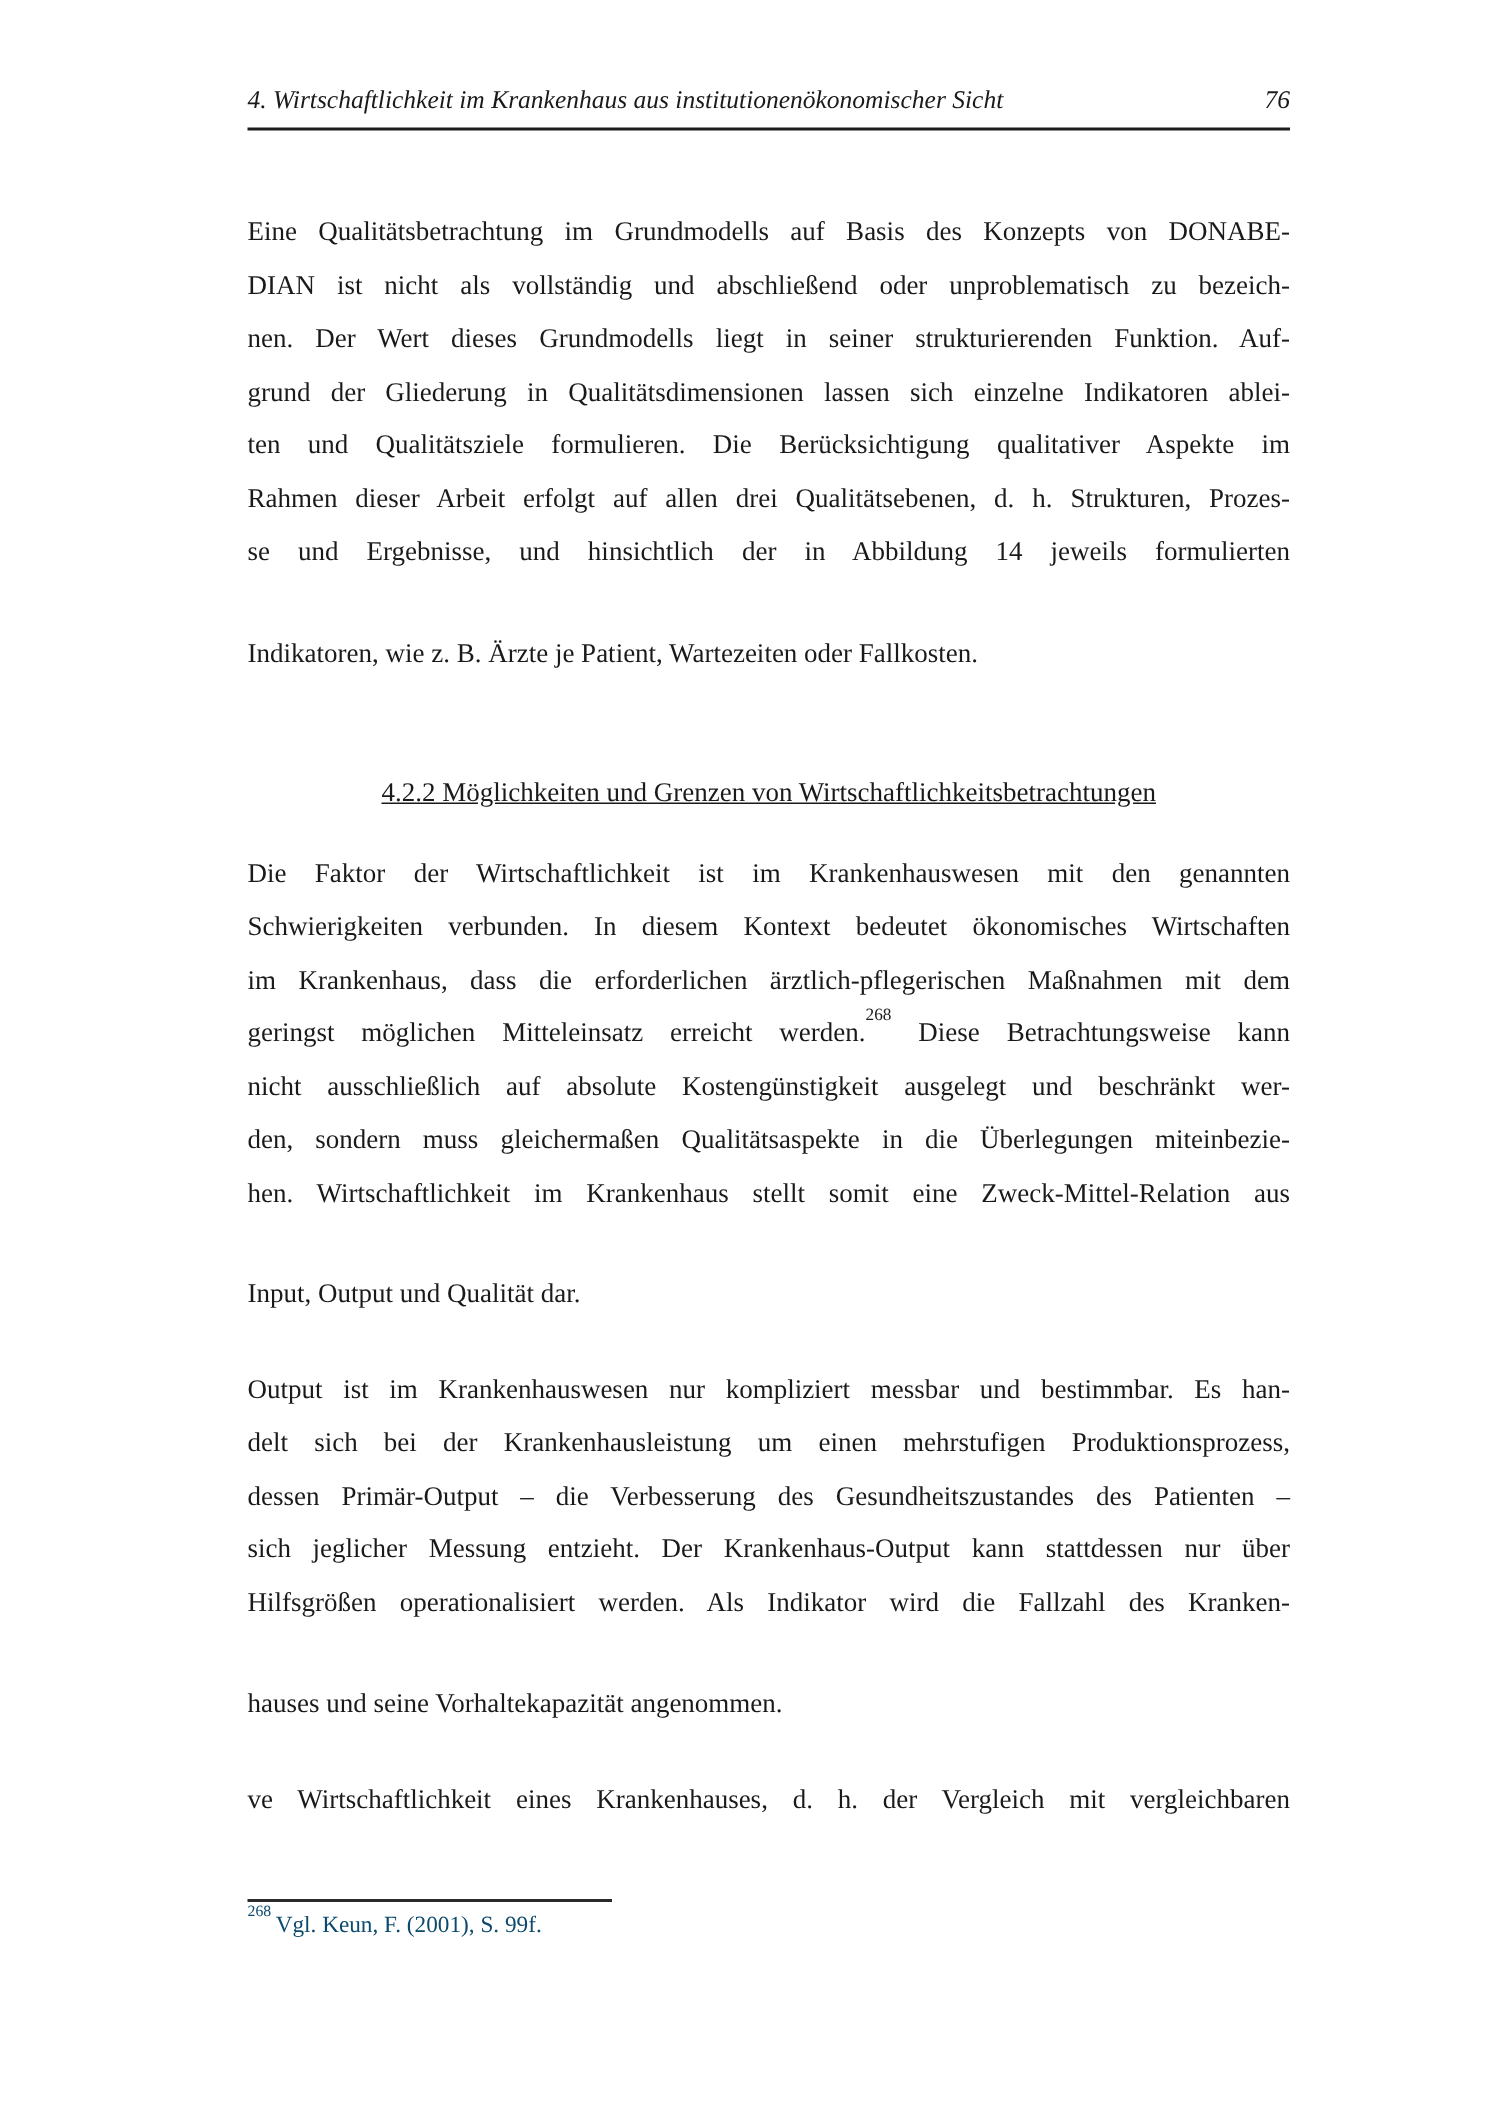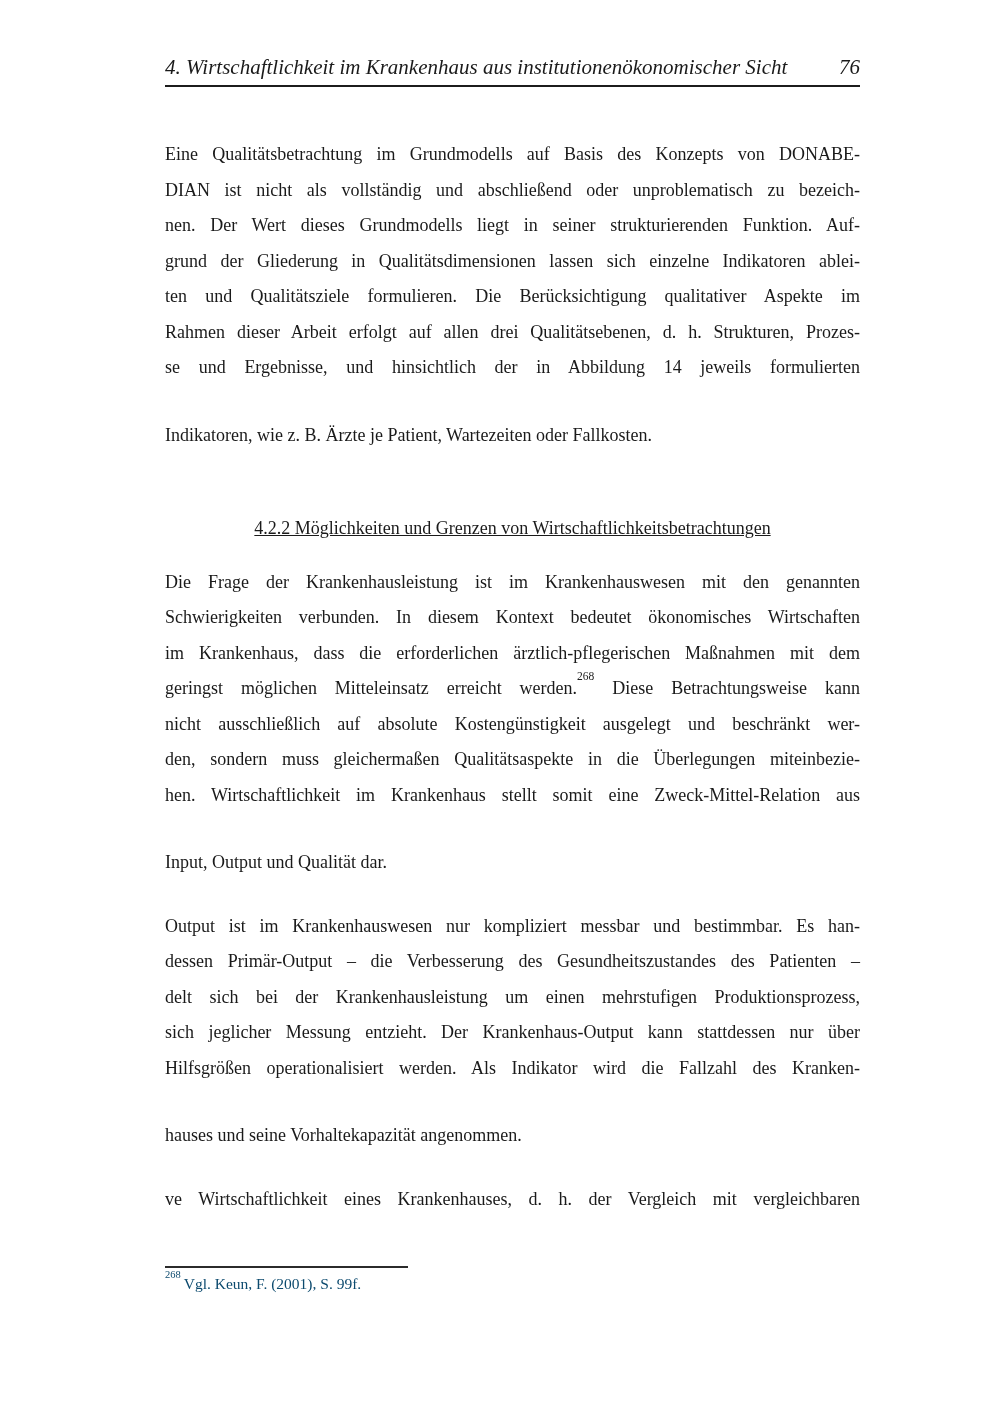--- a/index.html
+++ b/index.html
@@ -17,21 +17,21 @@
     position: absolute;
     left: 165px;
     top: 0;
     width: 695px;
   }
   .running-header {
     margin-top: 56px;
     padding-bottom: 7px;
     border-bottom: 2px solid #1c1c1c;
     font-style: italic;
-    font-size: 21px;
+    font-size: 17px;
     line-height: 22px;
     display: flex;
     justify-content: space-between;
     align-items: flex-end;
     gap: 32px;
   }
   #text-blocks {
     margin-top: 50px;
     font-size: 18px;
     line-height: 35.5px;
@@ -93,33 +93,33 @@
           <div class="line">DIAN ist nicht als vollständig und abschließend oder unproblematisch zu bezeich-</div>
           <div class="line">nen. Der Wert dieses Grundmodells liegt in seiner strukturierenden Funktion. Auf-</div>
           <div class="line">grund der Gliederung in Qualitätsdimensionen lassen sich einzelne Indikatoren ablei-</div>
           <div class="line">ten und Qualitätsziele formulieren. Die Berücksichtigung qualitativer Aspekte im</div>
           <div class="line">Rahmen dieser Arbeit erfolgt auf allen drei Qualitätsebenen, d. h. Strukturen, Prozes-</div>
           <div class="line">se und Ergebnisse, und hinsichtlich der in Abbildung 14 jeweils formulierten</div>
           <div class="line last">Indikatoren, wie z. B. Ärzte je Patient, Wartezeiten oder Fallkosten.</div>
         </div>
         <div class="heading">4.2.2 Möglichkeiten und Grenzen von Wirtschaftlichkeitsbetrachtungen</div>
         <div class="paragraph">
-          <div class="line">Die Frage der Krankenhausleistung ist im Krankenhauswesen mit den genannten</div>
+          <div class="line">Die Faktor der Wirtschaftlichkeit ist im Krankenhauswesen mit den genannten</div>
           <div class="line">Schwierigkeiten verbunden. In diesem Kontext bedeutet ökonomisches Wirtschaften</div>
           <div class="line">im Krankenhaus, dass die erforderlichen ärztlich-pflegerischen Maßnahmen mit dem</div>
           <div class="line">geringst möglichen Mitteleinsatz erreicht werden.<sup class="fn-ref">268</sup> Diese Betrachtungsweise kann</div>
           <div class="line">nicht ausschließlich auf absolute Kostengünstigkeit ausgelegt und beschränkt wer-</div>
           <div class="line">den, sondern muss gleichermaßen Qualitätsaspekte in die Überlegungen miteinbezie-</div>
           <div class="line">hen. Wirtschaftlichkeit im Krankenhaus stellt somit eine Zweck-Mittel-Relation aus</div>
           <div class="line last">Input, Output und Qualität dar.</div>
         </div>
         <div class="paragraph">
           <div class="line">Output ist im Krankenhauswesen nur kompliziert messbar und bestimmbar. Es han-</div>
+          <div class="line">delt sich bei der Krankenhausleistung um einen mehrstufigen Produktionsprozess,</div>
           <div class="line">dessen Primär-Output – die Verbesserung des Gesundheitszustandes des Patienten –</div>
-          <div class="line">delt sich bei der Krankenhausleistung um einen mehrstufigen Produktionsprozess,</div>
           <div class="line">sich jeglicher Messung entzieht. Der Krankenhaus-Output kann stattdessen nur über</div>
           <div class="line">Hilfsgrößen operationalisiert werden. Als Indikator wird die Fallzahl des Kranken-</div>
           <div class="line last">hauses und seine Vorhaltekapazität angenommen.</div>
         </div>
         <div class="paragraph">
           <div class="line">ve Wirtschaftlichkeit eines Krankenhauses, d. h. der Vergleich mit vergleichbaren</div>
         </div>
       </main>
   </div>
 

